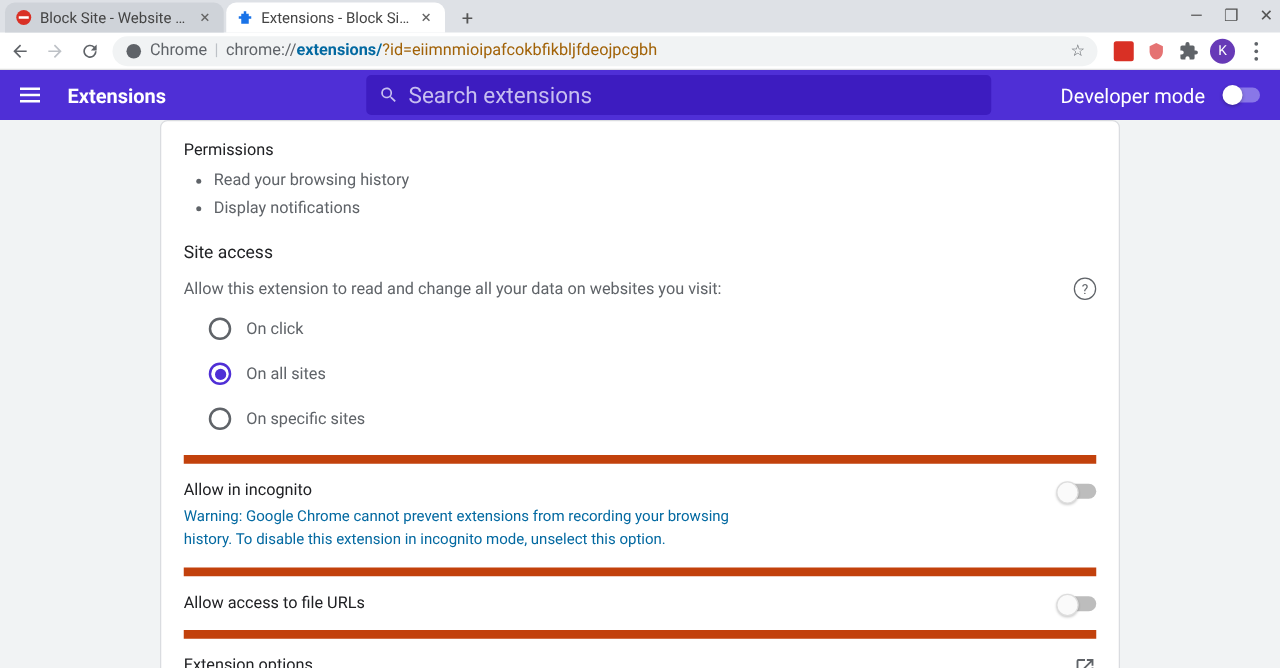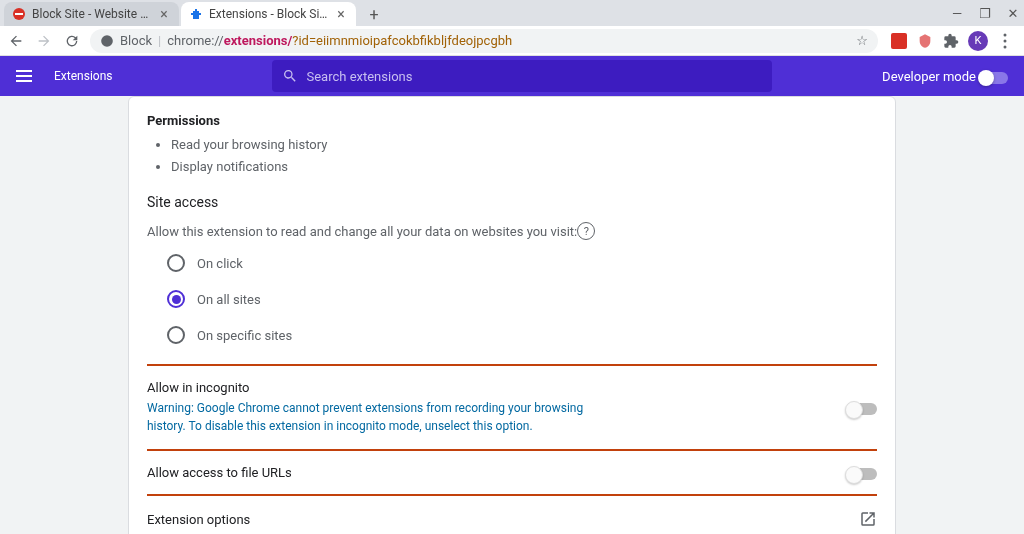--- a/index.html
+++ b/index.html
@@ -11,50 +11,50 @@
 .tab-title{white-space:nowrap;overflow:hidden;text-overflow:ellipsis;flex:1}
 .tab-close{width:14px;height:14px;color:#666;font-size:14px;margin-left:4px;display:flex;align-items:center;justify-content:center}
 .new-tab-btn{width:24px;height:24px;display:flex;align-items:center;justify-content:center;color:#555;font-size:16px;cursor:pointer;margin-left:4px}
 .window-controls{position:absolute;right:4px;top:0;height:26px;display:flex;align-items:center;gap:14px;color:#555}
 .win-btn{width:14px;height:14px;display:flex;align-items:center;justify-content:center;cursor:pointer;font-size:13px}
 .toolbar{height:30px;background:#fff;border-bottom:1px solid #e0e0e0;display:flex;align-items:center;padding:0 6px;gap:8px}
 .nav-btn{width:20px;height:20px;color:#5f6368;display:flex;align-items:center;justify-content:center;cursor:pointer}
 .nav-btn.disabled{color:#bdc1c6;cursor:default}
 .url-bar{flex:1;display:flex;align-items:center;background:#f1f3f4;border-radius:14px;height:24px;padding:0 10px;font-size:13px;color:#5f6368;gap:6px}
 .url-chrome{color:#5f6368}
-.url-path{color:#be185d}
+.url-path{color:#0369a1}
 .url-query{color:#a16207}
 .ext-icons{display:flex;align-items:center;gap:8px;margin:0 4px}
 .ext-icon{width:18px;height:18px;display:flex;align-items:center;justify-content:center}
 .avatar-k{width:20px;height:20px;border-radius:50%;background:#673ab7;color:#fff;font-size:11px;display:flex;align-items:center;justify-content:center}
 .app-header{height:40px;background:#4f2fd6;display:flex;align-items:center;padding:0 16px;color:#fff}
 .menu-btn{width:24px;height:24px;display:flex;flex-direction:column;justify-content:center;gap:3px;margin-right:14px;cursor:pointer}
 .menu-btn span{height:2px;background:#fff;width:16px}
-.app-title{font-size:12px;font-weight:400}
+.app-title{font-size:16px;font-weight:700}
 .search-box{margin-left:160px;background:#3d1cc0;height:32px;width:500px;border-radius:4px;display:flex;align-items:center;padding:0 10px;color:#c7bef0}
-.search-box input{background:transparent;border:none;outline:none;color:#84cc16;font-size:13px;margin-left:8px;flex:1}
+.search-box input{background:transparent;border:none;outline:none;color:#84cc16;font-size:18px;margin-left:8px;flex:1}
 .search-box input::placeholder{color:#c7bef0}
-.dev-mode{margin-left:auto;display:flex;align-items:flex-end;gap:4px;font-size:13px}
+.dev-mode{margin-left:auto;display:flex;align-items:center;gap:16px;font-size:16px}
 .toggle{width:28px;height:12px;background:#8977e8;border-radius:6px;position:relative;cursor:pointer}
 .toggle::after{content:"";position:absolute;left:-2px;top:-2px;width:16px;height:16px;background:#fff;border-radius:50%;box-shadow:0 1px 3px rgba(0,0,0,.3)}
 .content-wrap{height:438px;background:#f1f3f4;display:flex;justify-content:center;overflow:hidden}
 .content-scroll{width:768px;height:100%;overflow-y:auto;padding:0}
 .card{background:#fff;border:1px solid #dadce0;border-radius:6px;margin:0;padding:16px 18px 0}
-.section-title{font-size:13px;color:#202124;font-weight:700;margin-bottom:6px}
+.section-title{font-size:13px;color:#202124;font-weight:400;margin-bottom:6px}
 .perm-list{list-style:disc;padding-left:24px;color:#5f6368;font-size:13px;line-height:1.7;margin-bottom:16px}
 .site-access-title{font-size:14px;color:#202124;margin-bottom:12px}
-.site-access-desc{font-size:13px;color:#5f6368;margin-bottom:14px;display:flex;align-items:center;}
+.site-access-desc{font-size:13px;color:#5f6368;margin-bottom:14px;display:flex;align-items:center;justify-content:space-between}
 .help-icon{width:18px;height:18px;border:1.5px solid #5f6368;border-radius:50%;display:flex;align-items:center;justify-content:center;font-size:11px;color:#5f6368;cursor:pointer}
 .radio-group{padding-left:20px;margin-bottom:20px}
 .radio-row{display:flex;align-items:center;gap:12px;margin-bottom:18px;cursor:pointer}
 .radio{width:18px;height:18px;border:2px solid #5f6368;border-radius:50%;display:flex;align-items:center;justify-content:center}
 .radio.selected{border-color:#4f2fd6}
 .radio.selected::after{content:"";width:9px;height:9px;background:#4f2fd6;border-radius:50%}
 .radio-label{font-size:13px;color:#5f6368}
-.row{border-top:2px solid #c2410c;padding:14px 0;display:flex;align-items:center;justify-content:space-between}
+.row{border-top:7px solid #c2410c;padding:14px 0;display:flex;align-items:flex-start;justify-content:space-between}
 .row-text{font-size:13px;color:#202124}
 .row-sub{font-size:12px;color:#0369a1;margin-top:4px;line-height:1.5;max-width:440px}
 .row-toggle{width:30px;height:12px;background:#bdbdbd;border-radius:6px;position:relative;margin-top:2px;cursor:pointer}
 .row-toggle::after{content:"";position:absolute;left:-2px;top:-2px;width:16px;height:16px;background:#fafafa;border:1px solid #ddd;border-radius:50%;box-shadow:0 1px 2px rgba(0,0,0,.2)}
 .open-icon{width:18px;height:18px;color:#5f6368;cursor:pointer}
 svg{display:block}
 </style>
 </head>
 <body>
 
@@ -99,21 +99,21 @@
     </div>
   <div class="nav-btn">
       <svg width="16" height="16" viewBox="0 0 24 24">
         <path fill="#5f6368" d="M17.6 6.4A8 8 0 1 0 20 12h-2a6 6 0 1 1-1.8-4.2L13 11h7V4z"></path>
       </svg>
     </div>
   <div class="url-bar">
     <svg width="14" height="14" viewBox="0 0 24 24">
         <circle cx="12" cy="12" r="10" fill="#5f6368"></circle>
       </svg>
-    <span class="url-chrome">Block</span>
+    <span class="url-chrome">Chrome</span>
     <span style="color:#bdc1c6">|</span>
     <span><span class="url-chrome">chrome://</span><b class="url-path">extensions/</b><span class="url-query">?id=eiimnmioipafcokbfikbljfdeojpcgbh</span></span>
     <span style="margin-left:auto;color:#5f6368;cursor:pointer">☆</span>
   </div>
   <div class="ext-icons">
     <div class="ext-icon">
         <div style="width:16px;height:16px;background:#d93025;border-radius:2px"></div>
       </div>
     <div class="ext-icon">
         <svg width="16" height="16" viewBox="0 0 24 24">

